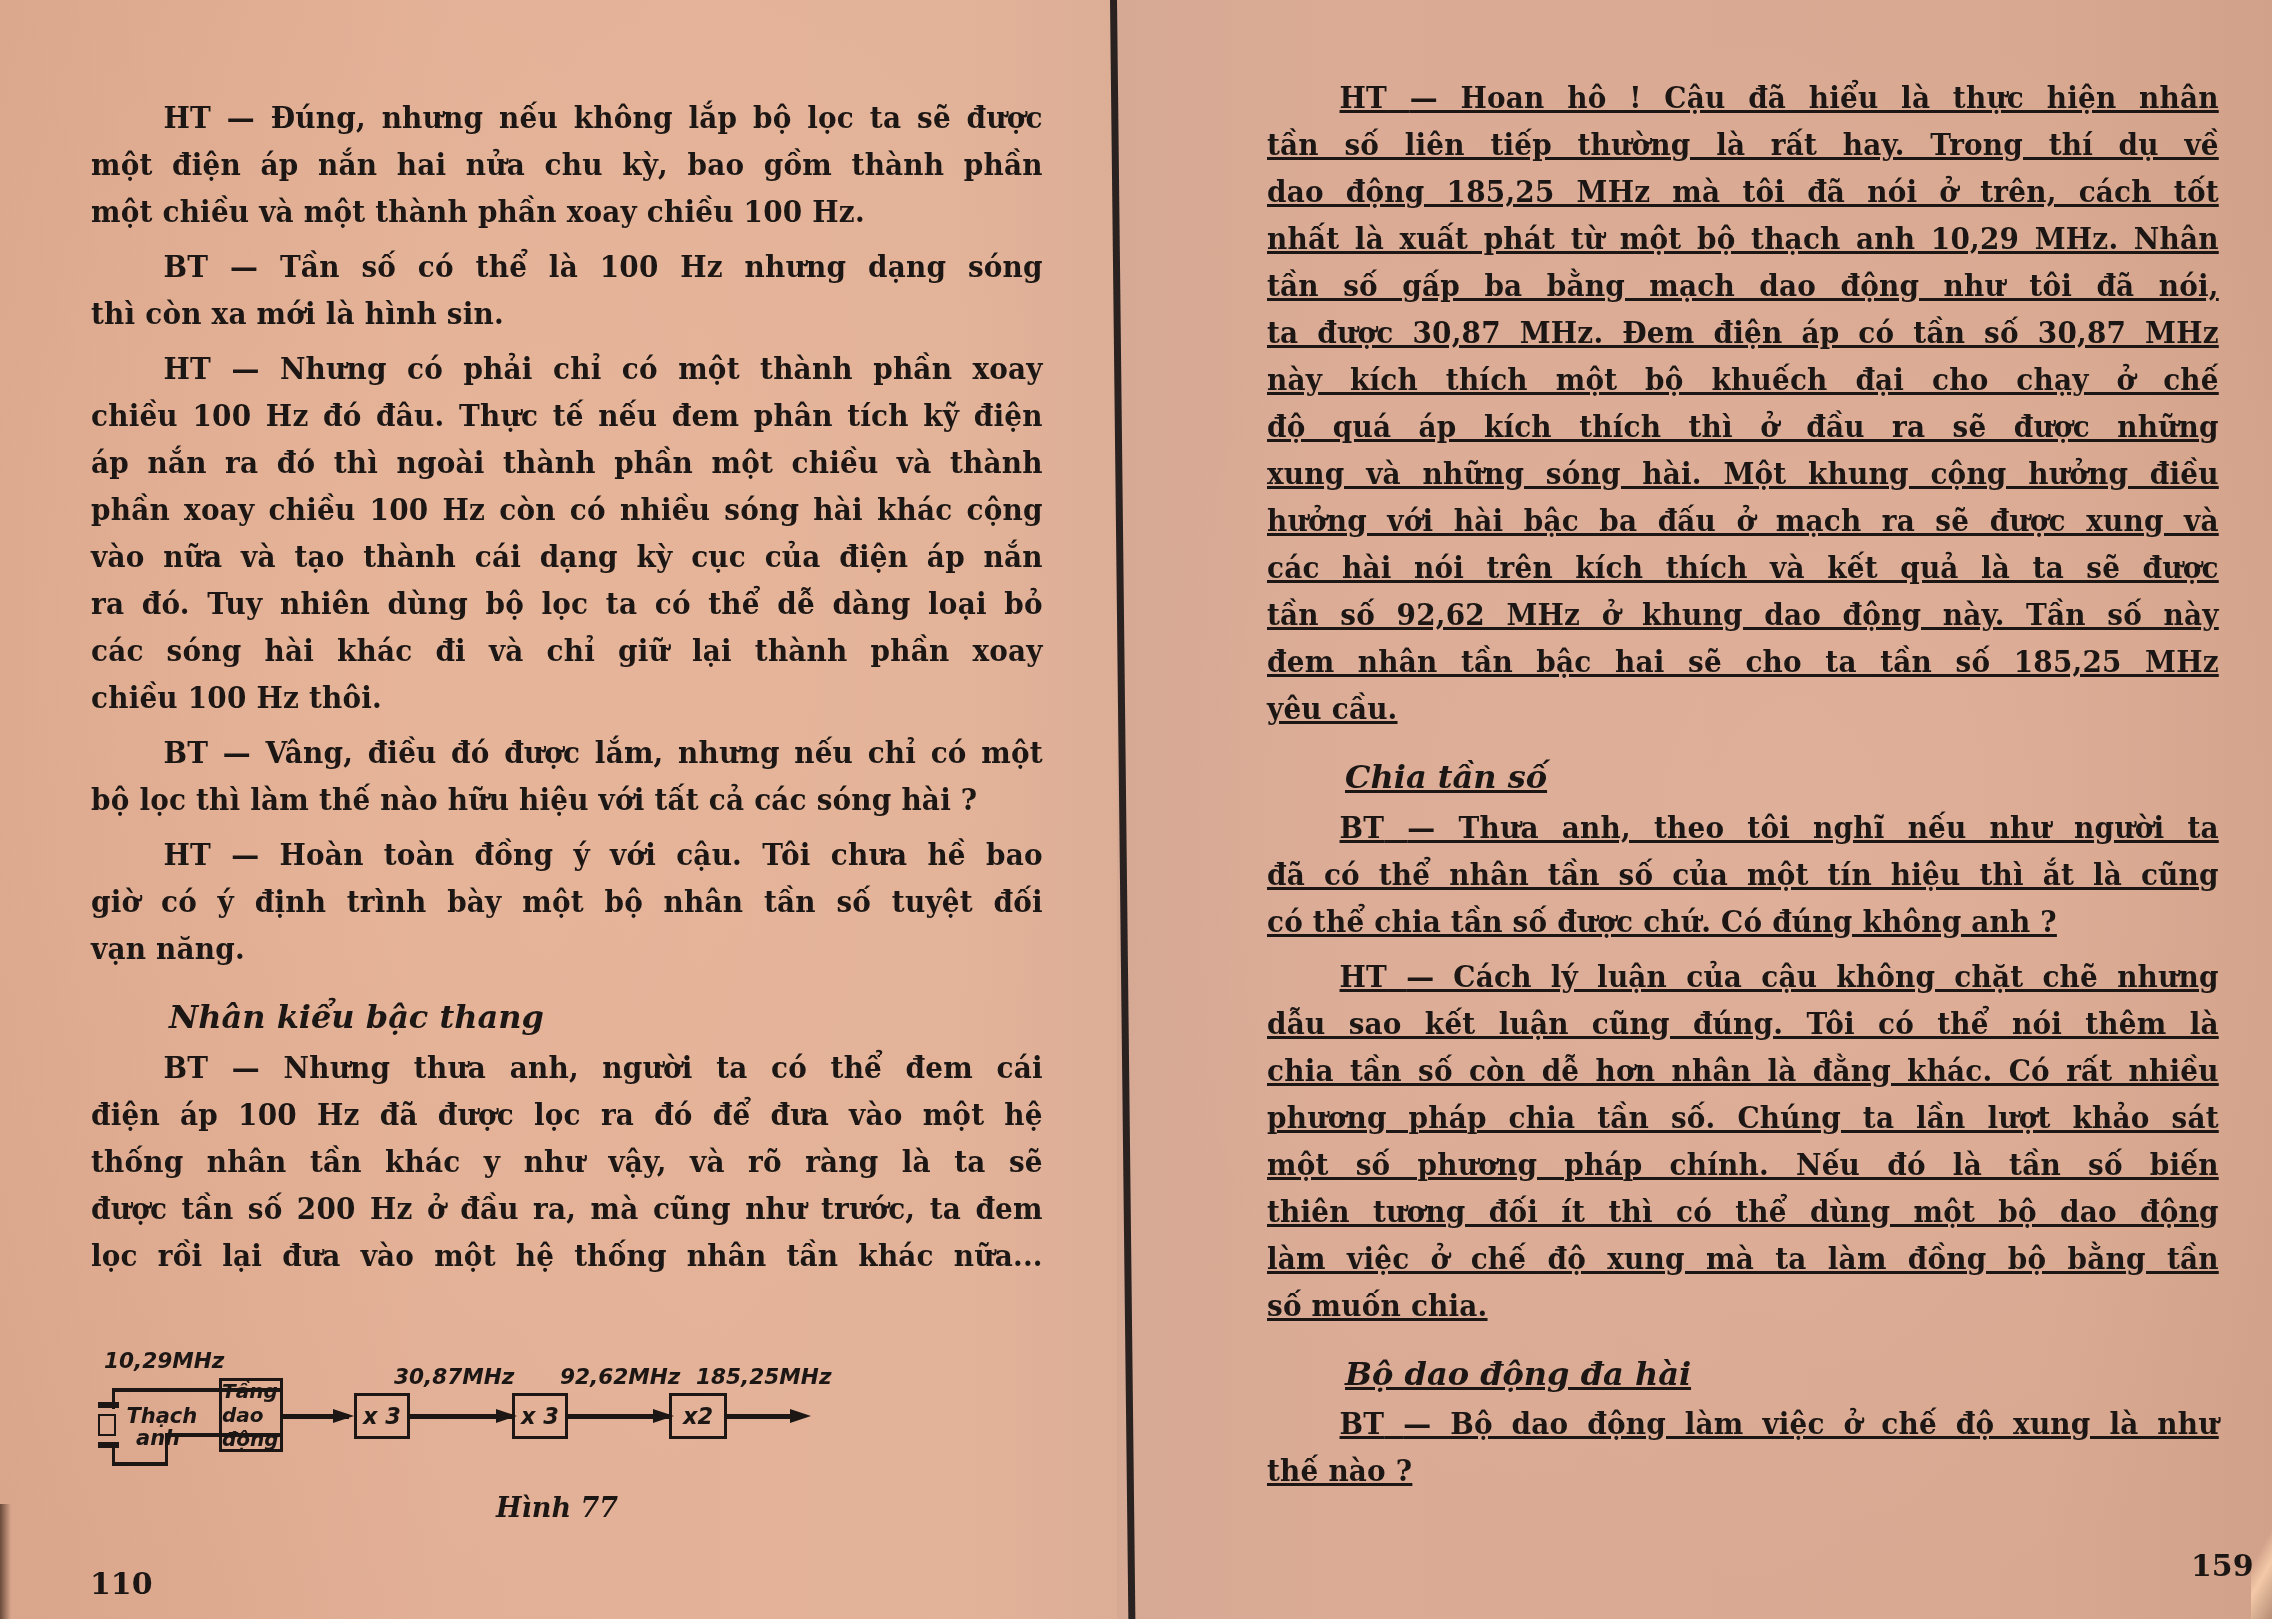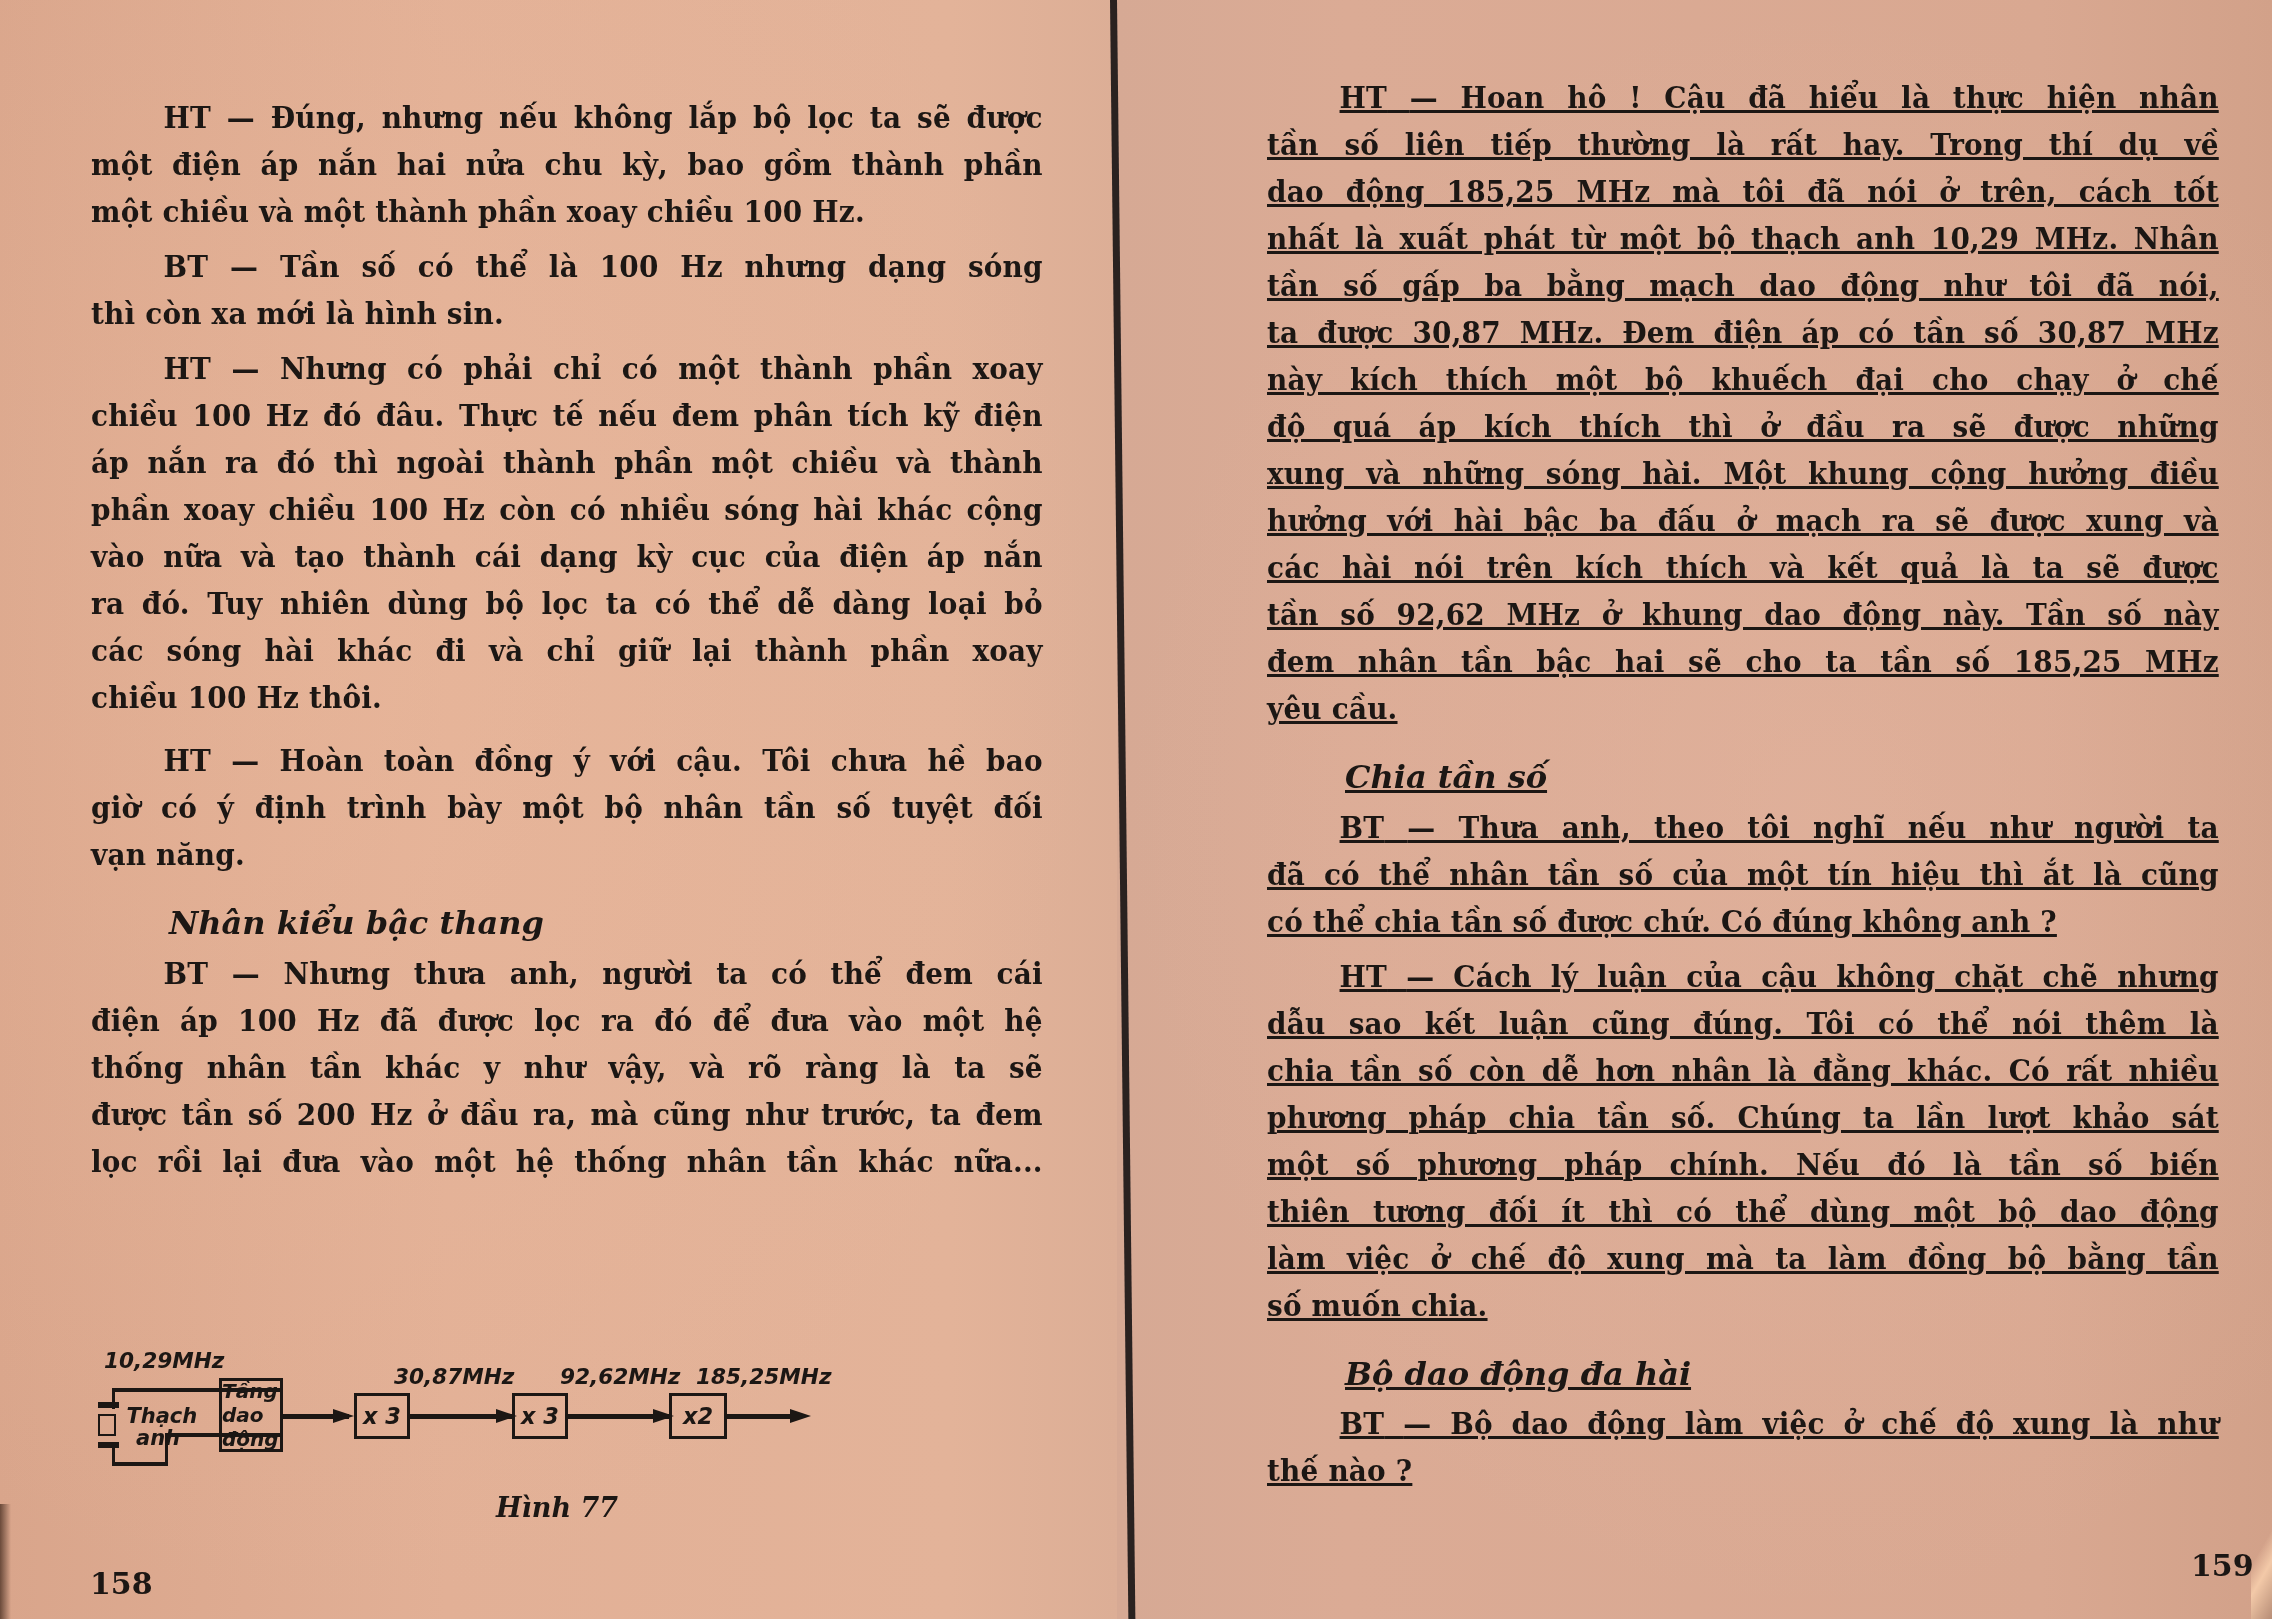--- a/index.html
+++ b/index.html
@@ -85,20 +85,24 @@
       <span class="line">chiều 100 Hz đó đâu. Thực tế nếu đem phân tích kỹ điện</span>
       <span class="line">áp nắn ra đó thì ngoài thành phần một chiều và thành</span>
       <span class="line">phần xoay chiều 100 Hz còn có nhiều sóng hài khác cộng</span>
       <span class="line">vào nữa và tạo thành cái dạng kỳ cục của điện áp nắn</span>
       <span class="line">ra đó. Tuy nhiên dùng bộ lọc ta có thể dễ dàng loại bỏ</span>
       <span class="line">các sóng hài khác đi và chỉ giữ lại thành phần xoay</span>
       <span class="line last">chiều 100 Hz thôi.</span>
     </div>
     <span class="gap"></span>
 
+    <div>
+      <span class="line indent"><span class="spk">BT</span> <span>— Vâng, điều đó được lắm, nhưng nếu chỉ có một</span></span>
+      <span class="line last">bộ lọc thì làm thế nào hữu hiệu với tất cả các sóng hài ?</span>
+    </div>
     <span class="gap"></span>
 
     <div>
       <span class="line indent"><span class="spk">HT</span> <span>— Hoàn toàn đồng ý với cậu. Tôi chưa hề bao</span></span>
       <span class="line">giờ có ý định trình bày một bộ nhân tần số tuyệt đối</span>
       <span class="line last">vạn năng.</span>
     </div>
 
     <span class="heading">Nhân kiểu bậc thang</span>
 
@@ -151,21 +155,21 @@
     <div class="arrowhead" style="left:509px;top:69px;"></div>
 
     <div class="blk" style="left:525px;top:53px;width:58px;height:46px;">x2</div>
     <span class="dlabel" style="left:552px;top:24px;">185,25MHz</span>
 
     <div class="wire" style="left:582px;top:74px;width:72px;height:4.8px;"></div>
     <div class="arrowhead" style="left:646px;top:69px;"></div>
   </div>
   <span class="figcap">Hình 77</span>
 
-  <span class="pagenum pn-left">158</span>
+  <span class="pagenum pn-left">110</span>
   <div class="edge-left"></div>
 </div>
 
 <div class="page page-right">
   <div class="column col-right" style="left:150px;">
     <div>
       <span class="line indent"><span class="spk">HT</span> <span>— Hoan hô ! Cậu đã hiểu là thực hiện nhân</span></span>
       <span class="line">tần số liên tiếp thường là rất hay. Trong thí dụ về</span>
       <span class="line">dao động 185,25 MHz mà tôi đã nói ở trên, cách tốt</span>
       <span class="line">nhất là xuất phát từ một bộ thạch anh 10,29 MHz. Nhân</span>

